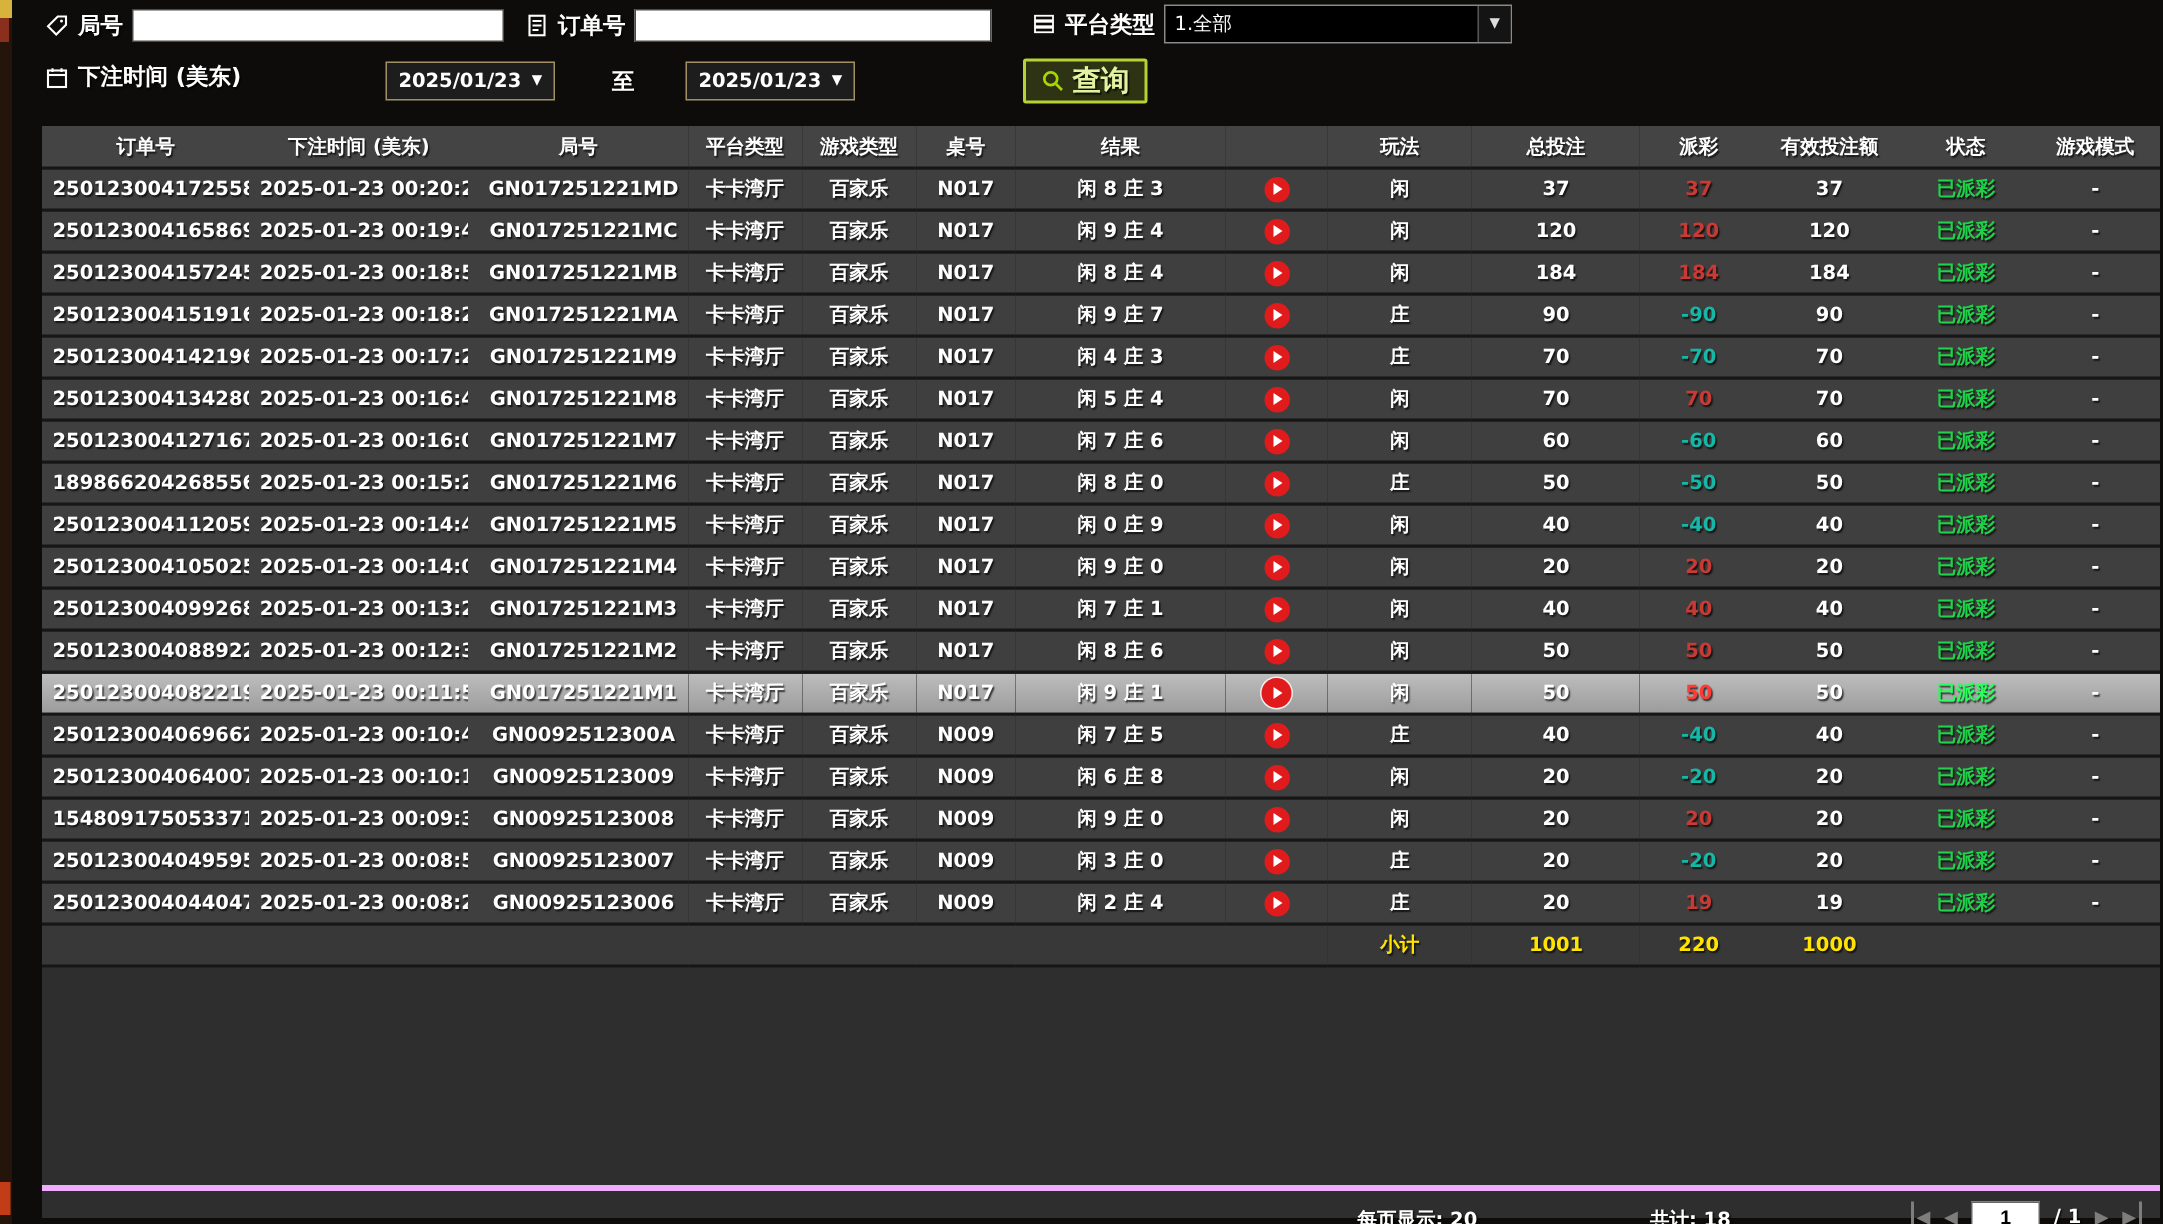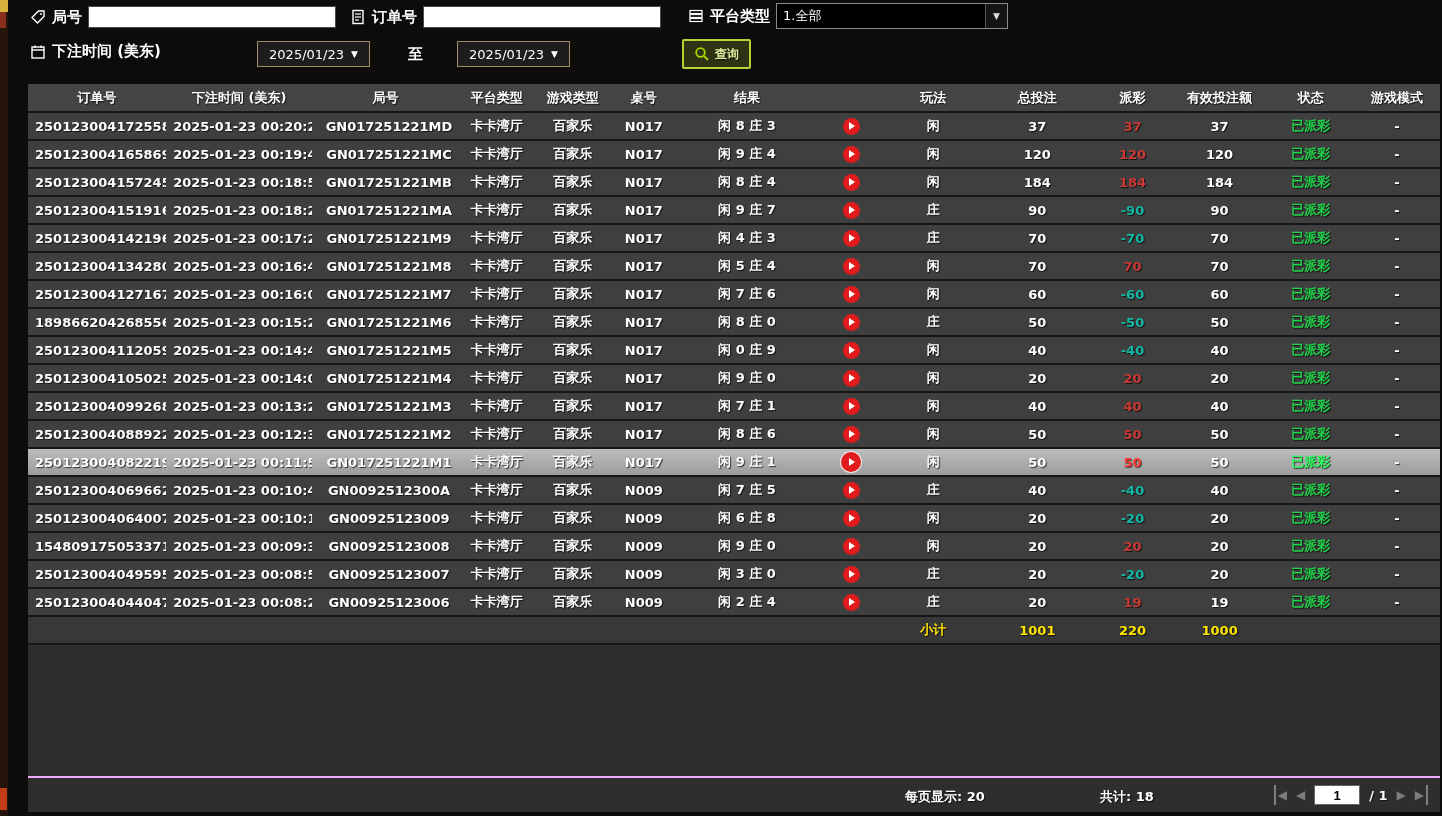--- a/index.html
+++ b/index.html
@@ -23,26 +23,26 @@
   .fgroup { position:absolute; display:flex; align-items:center; gap:6px; }
   .flabel { font-size:15px; font-weight:bold; color:#fff; white-space:nowrap; }
   .ficon { display:inline-flex; width:16px; height:16px; }
   .txt-input { width:248px; height:22px; background:#fff; border:1px solid #4a4a4a; font-size:13px; padding:0 4px; color:#000; }
   .txt-input.short { width:238px; }
   .dropdown { width:232px; height:26px; background:#000; border:1px solid #8a8a8a; display:flex; align-items:center; cursor:pointer; }
   .dropdown .dd-value { flex:1; font-size:13px; padding-left:6px; color:#fff; }
   .dropdown .dd-arrow-box { width:22px; height:100%; border-left:1px solid #555; background:#141414; display:flex; align-items:center; justify-content:center; }
   .dd-arrow { font-size:9px; color:#ddd; }
   .datebtn { width:113px; height:26px; background:#1d1d1d; border:1px solid #9f8f63; display:flex; align-items:center; justify-content:center; gap:7px; cursor:pointer; }
-  .datebtn .date-text { font-size:13px; font-weight:normal; color:#fff; }
+  .datebtn .date-text { font-size:13px; font-weight:bold; color:#fff; }
   .datebtn .dd-arrow { color:#fff; }
   .to-label { font-size:15px; font-weight:bold; }
   .search-btn { height:30px; padding:0 10px; background:#2e3413; border:2px solid #b7d235; border-radius:2px;
     display:flex; align-items:center; gap:5px; cursor:pointer; }
-  .search-btn .search-label { font-size:12px; font-weight:bold; color:#e3f2a0; }
+  .search-btn .search-label { font-size:19px; font-weight:bold; color:#e3f2a0; }
 
   
   .panel { position:absolute; left:28px; right:2px; top:84px; bottom:4px; background:#2e2e2e; }
   table { width:100%; border-collapse:collapse; table-layout:fixed; }
   th, td { height:28px; font-size:13px; text-align:center; white-space:nowrap; overflow:hidden;
     border-bottom:2px solid #161616; text-shadow:1px 1px 1px rgba(0,0,0,.7); }
   th { background:#444; color:#fff; font-weight:bold; }
   tbody td { background:#3f3f3f; color:#fff; font-weight:bold; }
   td.al { text-align:center; padding-left:7px; }
   td.pos { color:#c93a34; }
@@ -53,22 +53,22 @@
   tr.selected > td.status { color:#2aff5e; }
   tr.summary > td { background:#383838; }
   tr.summary > td.sum { color:#ffe400; font-weight:bold; }
   .play-btn { display:inline-flex; align-items:center; justify-content:center; width:17px; height:17px;
     background:#e11b1b; border-radius:50%; vertical-align:middle; cursor:pointer; }
   .play-btn::after { content:''; display:block; margin-left:2px;
     border-left:6px solid #fff; border-top:4px solid transparent; border-bottom:4px solid transparent; }
   tr.selected .play-btn { width:20px; height:20px; box-shadow:0 0 0 1px #eee; }
 
   
-  .panel-footer { position:absolute; left:0; right:0; bottom:0; height:36px; background:#2e2e2e;
-    border-top:2px solid #f0abfc; }
+  .panel-footer { position:absolute; left:0; right:0; bottom:0; height:22px; background:#2e2e2e;
+    border-top:4px solid #f0abfc; }
   .pf-text { font-size:13px; font-weight:bold; color:#fff; text-shadow:1px 1px 1px rgba(0,0,0,.7); }
   .pf-perpage { position:absolute; left:877px; top:10px; }
   .pf-total { position:absolute; left:1072px; top:10px; }
   .pagination { position:absolute; right:12px; top:7px; display:flex; align-items:center; gap:9px; }
   .pg-arrow { font-size:12px; color:#7d7d7d; line-height:20px; cursor:pointer; }
   .pg-first { border-left:2px solid #7d7d7d; padding-left:2px; }
   .pg-last { border-right:2px solid #7d7d7d; padding-right:2px; }
   .pg-input { width:46px; height:20px; background:#fff; border:1px solid #666; color:#000;
     font-size:13px; font-weight:bold; text-align:center; }
 </style>

